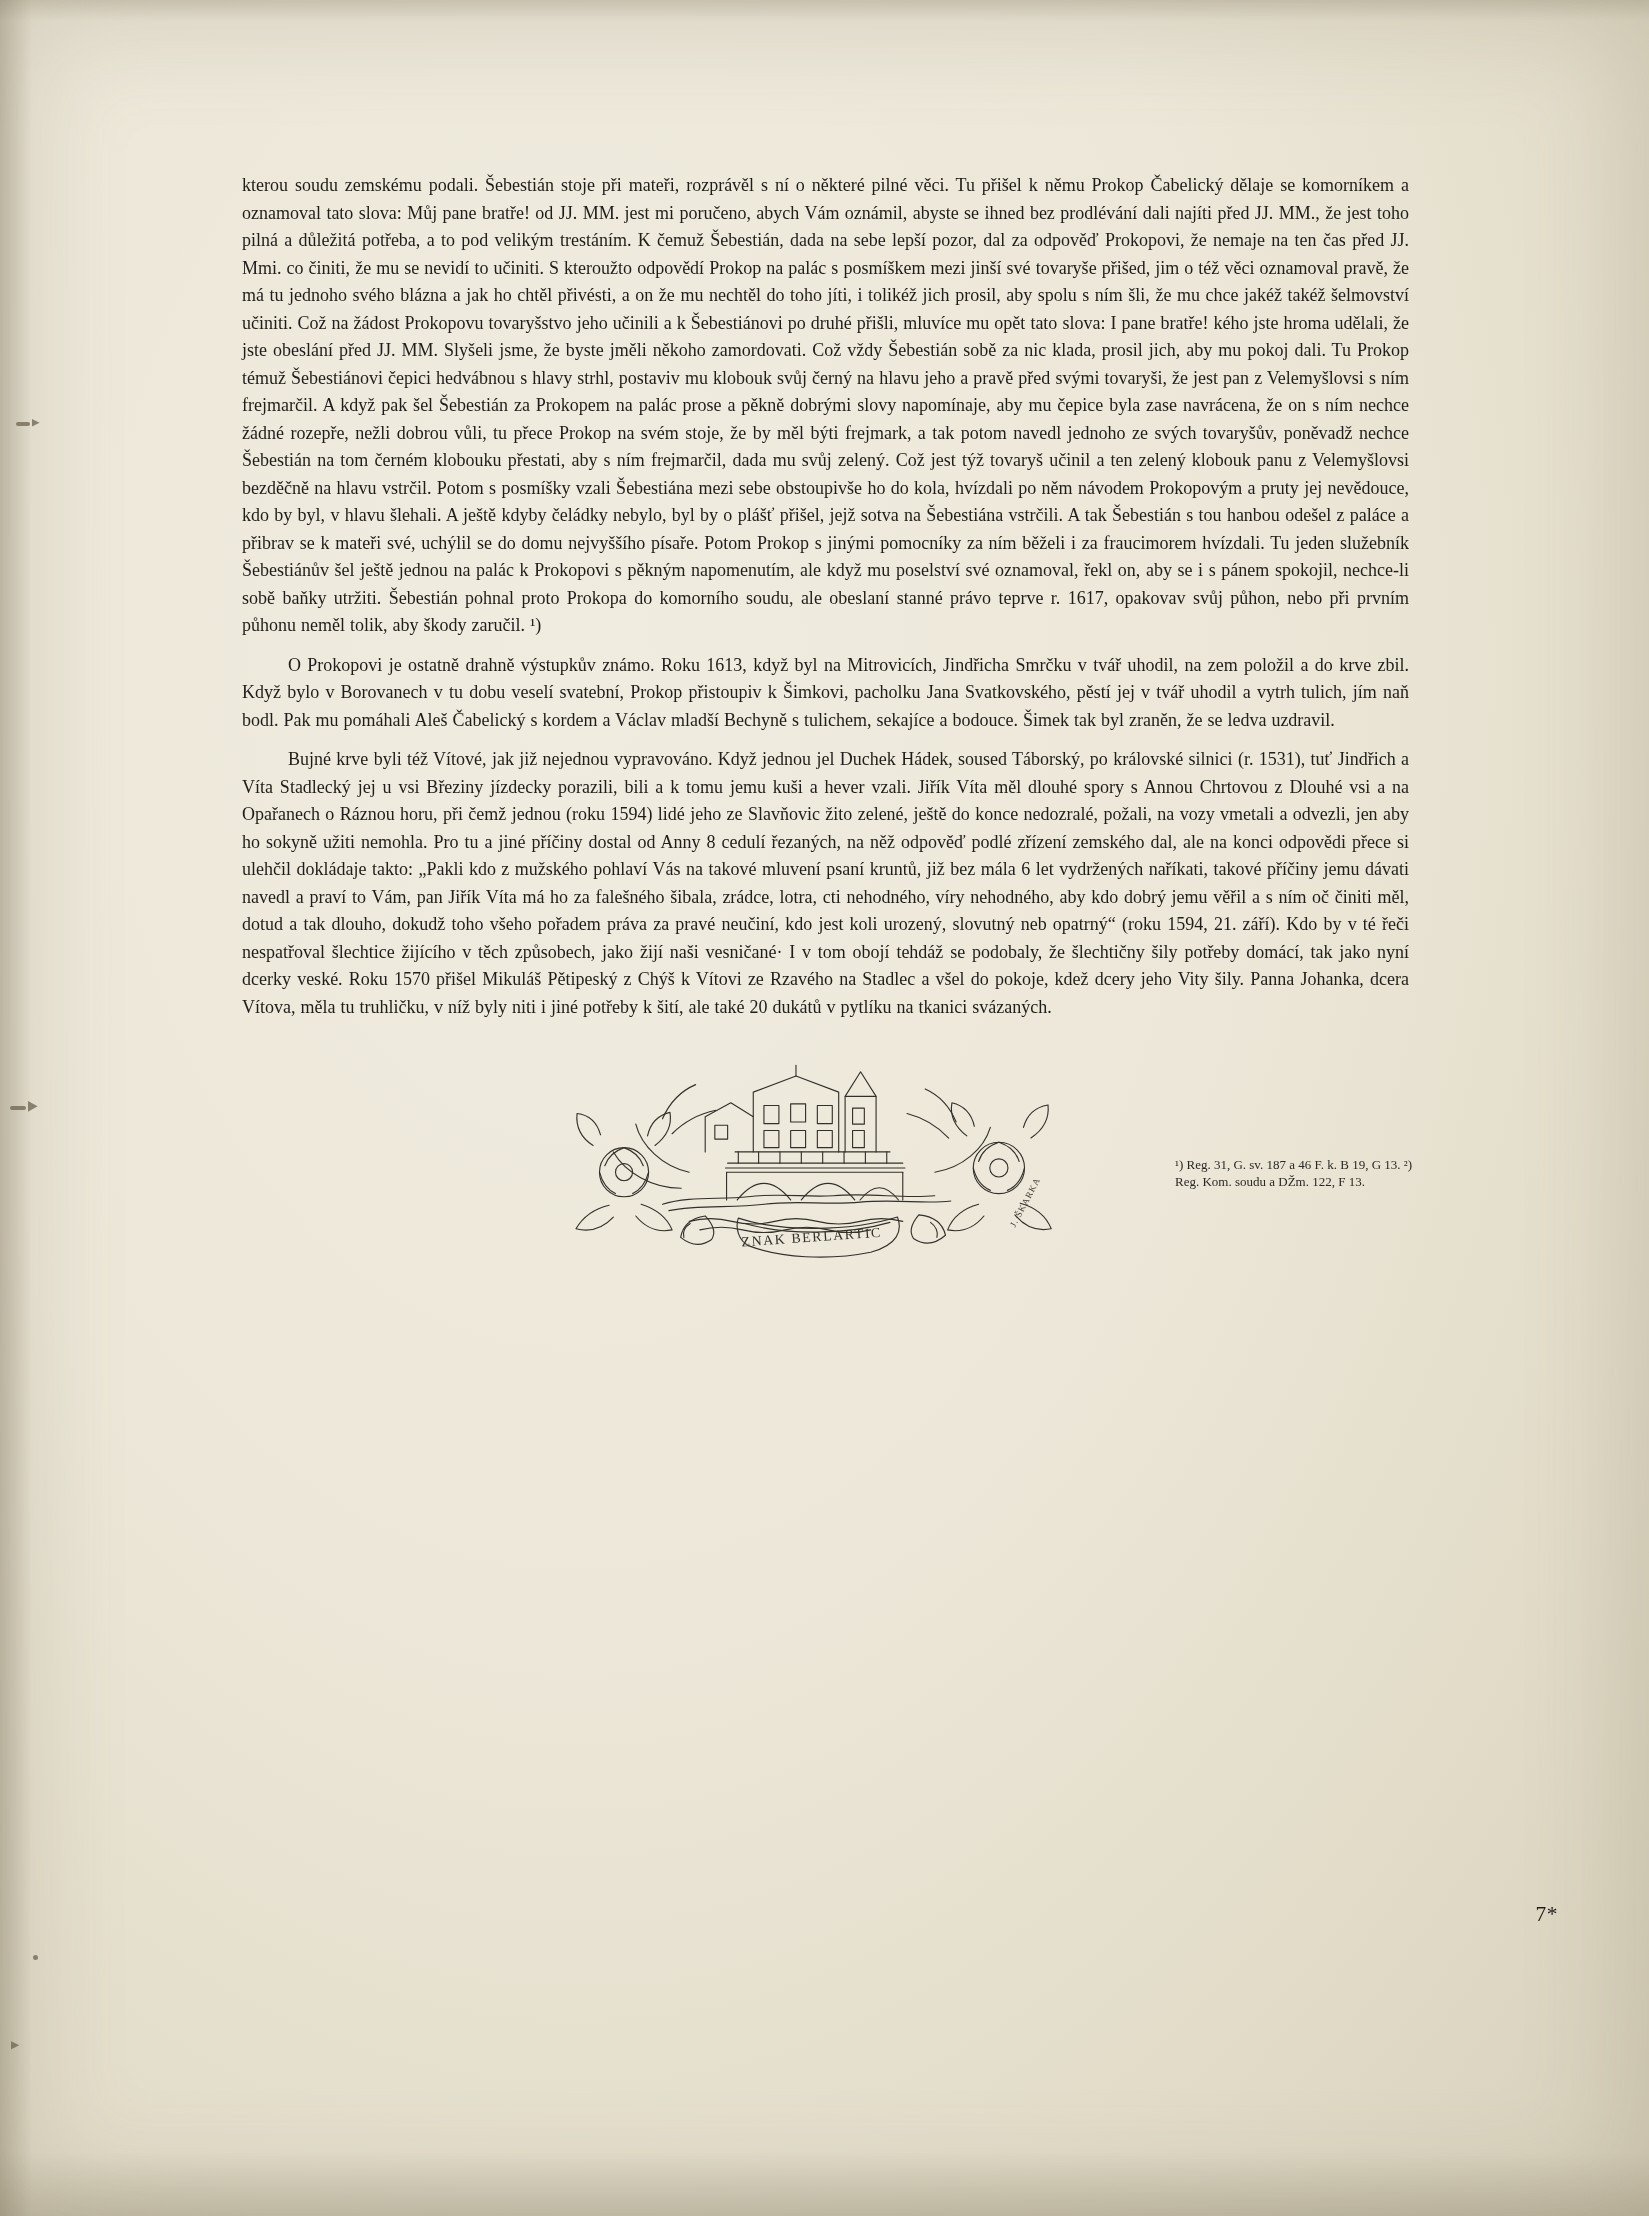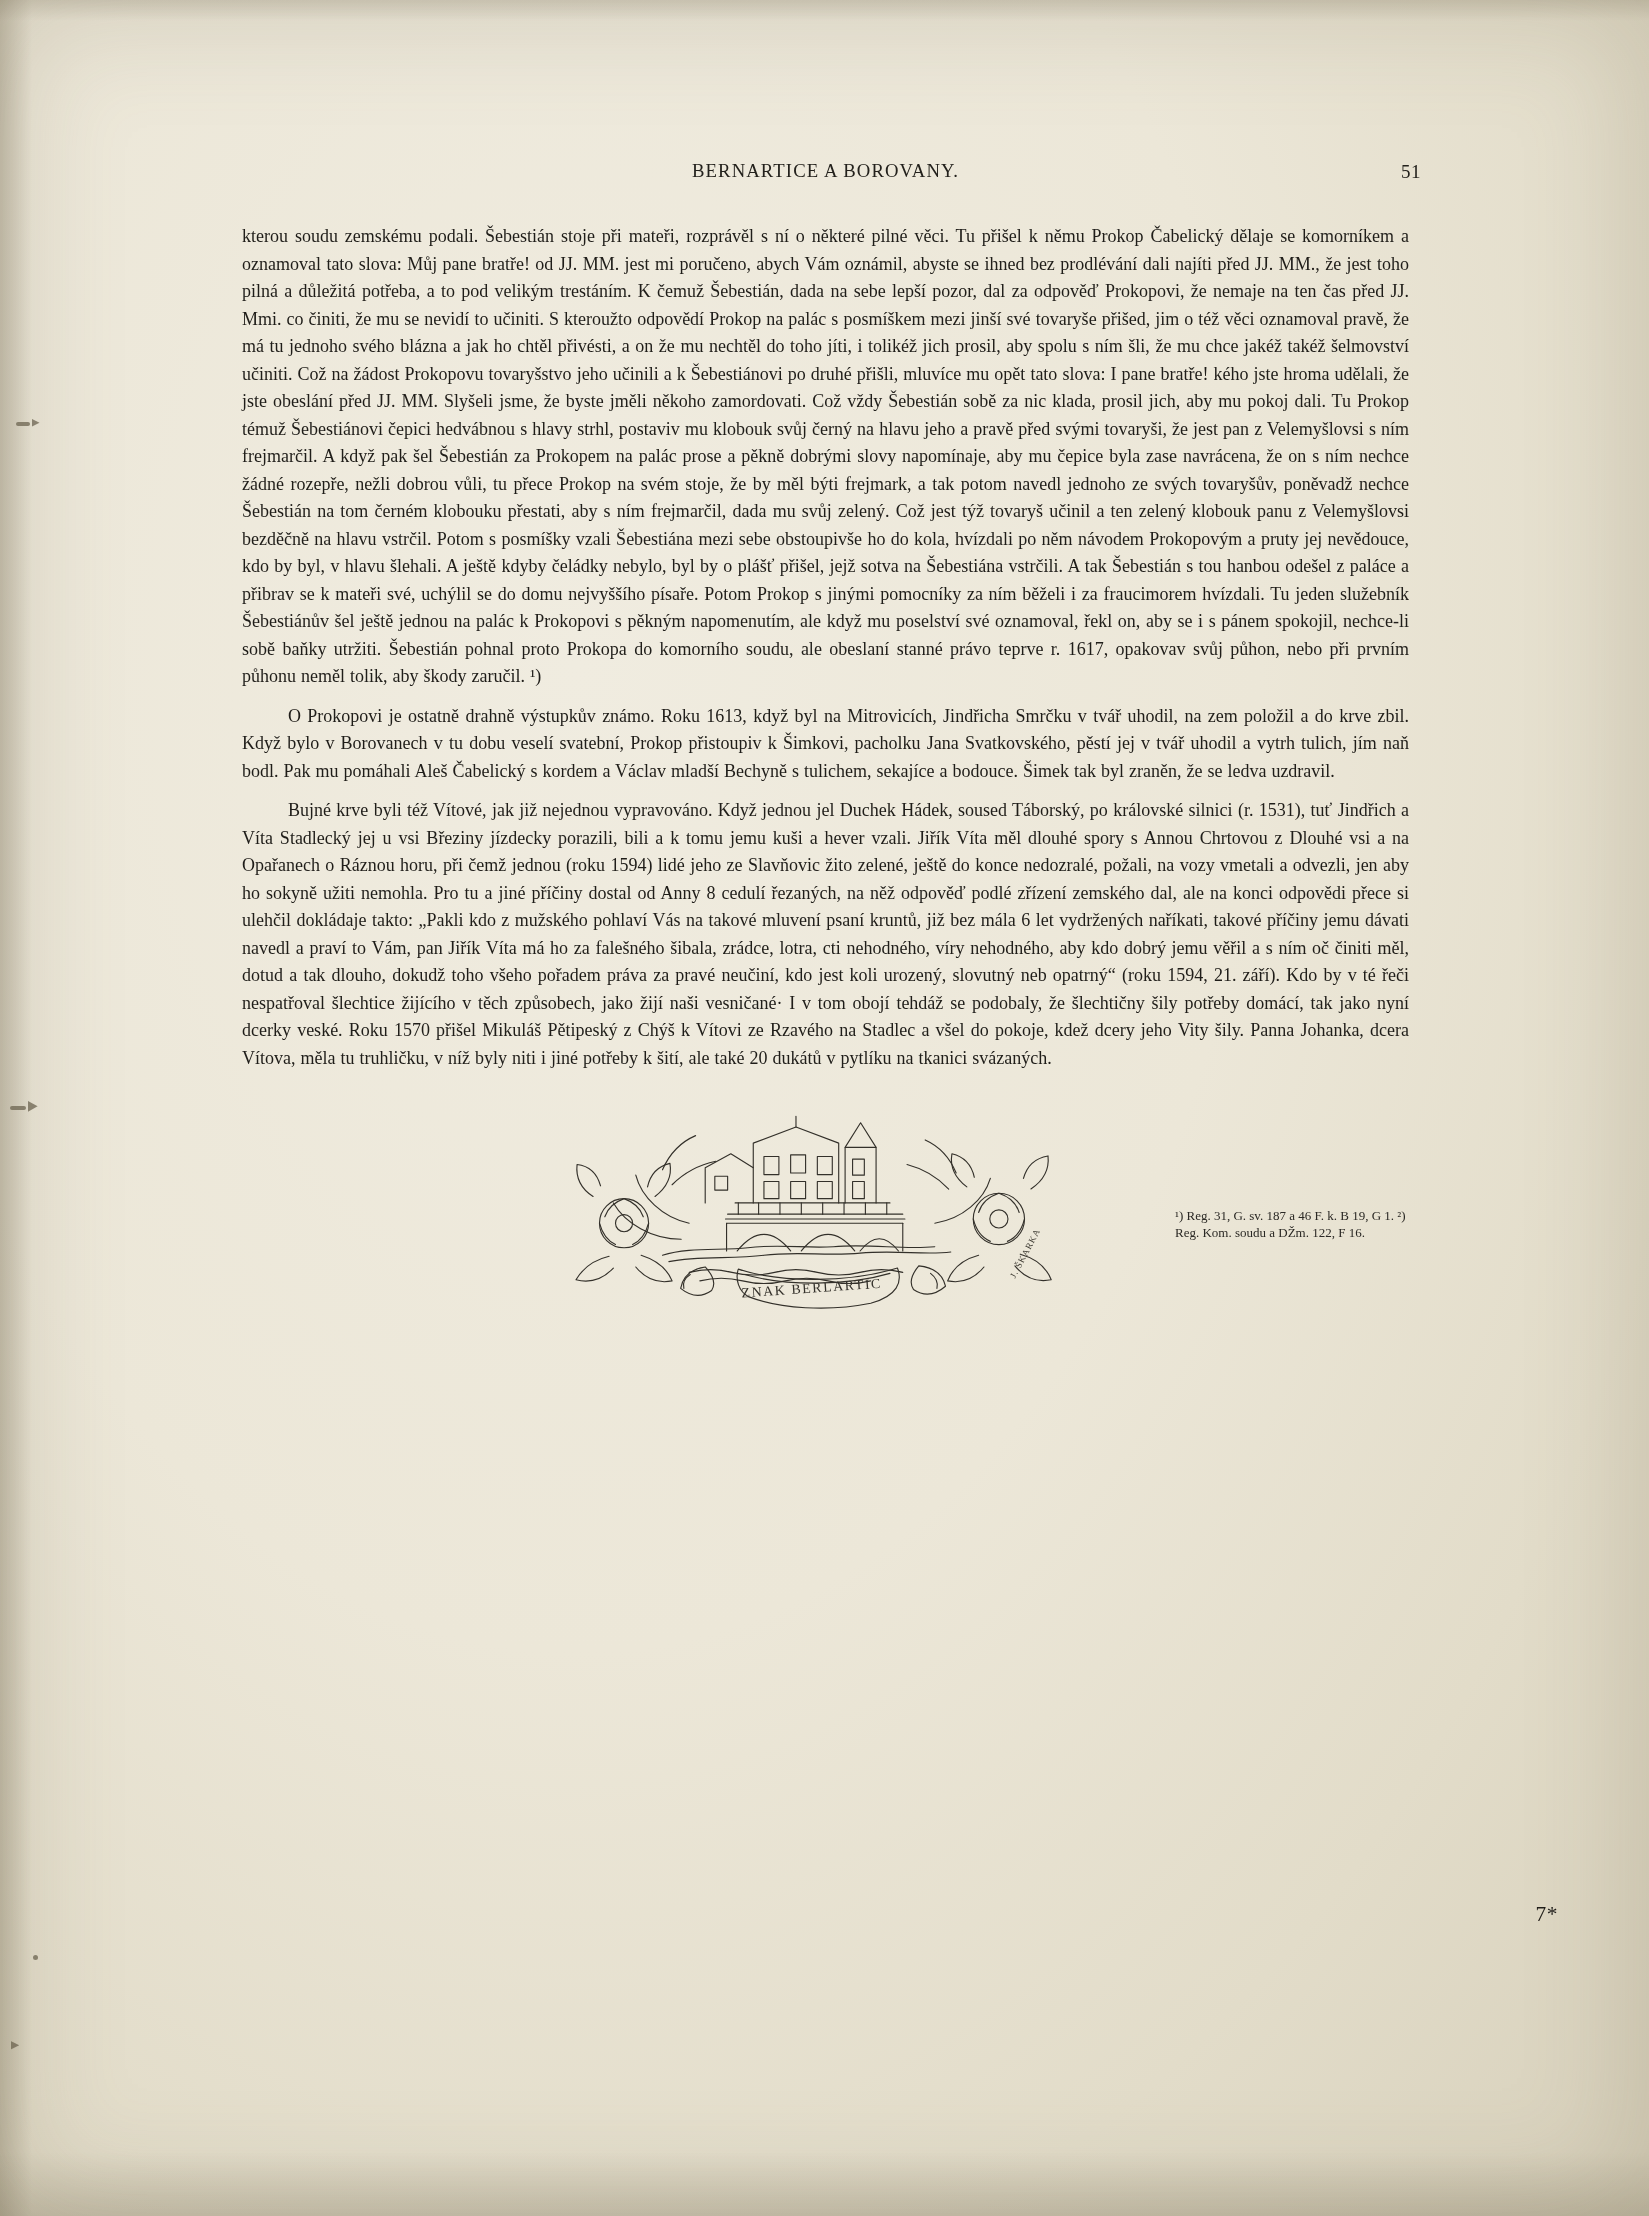--- a/index.html
+++ b/index.html
@@ -169,36 +169,32 @@
 
   <div class="speck" style="left:16px; top:422px; width:14px; height:3.7px; border-radius:2.1px;"></div>
   <div class="speck" style="left:32px; top:419px; width:7.5px; height:7.5px; clip-path:polygon(0 0,100% 50%,0 100%);"></div>
   <div class="speck" style="left:9.6px; top:1106px; width:16px; height:4.3px; border-radius:2.1px;"></div>
   <div class="speck" style="left:28px; top:1101px; width:9.6px; height:10.7px; clip-path:polygon(0 0,100% 50%,0 100%);"></div>
   <div class="speck" style="left:10.7px; top:2041px; width:8.5px; height:8.5px; clip-path:polygon(0 0,100% 50%,0 100%);"></div>
   <div class="speck" style="left:33px; top:1955px; width:5.3px; height:5.3px; border-radius:50%;"></div>
 
   <div id="content">
 
-    <div id="header">
-      <div id="running-title">BERNARTICE A BOROVANY.</div>
-      <div id="folio">51</div>
-    </div>
 
     <p class="body">kterou soudu zemskému podali. Šebestián stoje při mateři, rozprávěl s ní o některé pilné věci. Tu přišel k němu Prokop Čabelický dělaje se komorníkem a oznamoval tato slova: Můj pane bratře! od JJ. MM. jest mi poručeno, abych Vám oznámil, abyste se ihned bez prodlévání dali najíti před JJ. MM., že jest toho pilná a důležitá potřeba, a to pod velikým trestáním. K čemuž Šebestián, dada na sebe lepší pozor, dal za odpověď Prokopovi, že nemaje na ten čas před JJ. Mmi. co činiti, že mu se nevidí to učiniti. S kteroužto odpovědí Prokop na palác s posmíškem mezi jinší své tovaryše přišed, jim o též věci oznamoval pravě, že má tu jednoho svého blázna a jak ho chtěl přivésti, a on že mu nechtěl do toho jíti, i tolikéž jich prosil, aby spolu s ním šli, že mu chce jakéž takéž šelmovství učiniti. Což na žádost Prokopovu tovaryšstvo jeho učinili a k Šebestiánovi po druhé přišli, mluvíce mu opět tato slova: I pane bratře! kého jste hroma udělali, že jste obeslání před JJ. MM. Slyšeli jsme, že byste jměli někoho zamordovati. Což vždy Šebestián sobě za nic klada, prosil jich, aby mu pokoj dali. Tu Prokop témuž Šebestiánovi čepici hedvábnou s hlavy strhl, postaviv mu klobouk svůj černý na hlavu jeho a pravě před svými tovaryši, že jest pan z Velemyšlovsi s ním frejmarčil. A když pak šel Šebestián za Prokopem na palác prose a pěkně dobrými slovy napomínaje, aby mu čepice byla zase navrácena, že on s ním nechce žádné rozepře, nežli dobrou vůli, tu přece Prokop na svém stoje, že by měl býti frejmark, a tak potom navedl jednoho ze svých tovaryšův, poněvadž nechce Šebestián na tom černém klobouku přestati, aby s ním frejmarčil, dada mu svůj zelený. Což jest týž tovaryš učinil a ten zelený klobouk panu z Velemyšlovsi bezděčně na hlavu vstrčil. Potom s posmíšky vzali Šebestiána mezi sebe obstoupivše ho do kola, hvízdali po něm návodem Prokopovým a pruty jej nevědouce, kdo by byl, v hlavu šlehali. A ještě kdyby čeládky nebylo, byl by o plášť přišel, jejž sotva na Šebestiána vstrčili. A tak Šebestián s tou hanbou odešel z paláce a přibrav se k mateři své, uchýlil se do domu nejvyššího písaře. Potom Prokop s jinými pomocníky za ním běželi i za fraucimorem hvízdali. Tu jeden služebník Šebestiánův šel ještě jednou na palác k Prokopovi s pěkným napomenutím, ale když mu poselství své oznamoval, řekl on, aby se i s pánem spokojil, nechce-li sobě baňky utržiti. Šebestián pohnal proto Prokopa do komorního soudu, ale obeslaní stanné právo teprve r. 1617, opakovav svůj půhon, nebo při prvním půhonu neměl tolik, aby škody zaručil. ¹)</p>
     <p class="body indent">O Prokopovi je ostatně drahně výstupkův známo. Roku 1613, když byl na Mitrovicích, Jindřicha Smrčku v tvář uhodil, na zem položil a do krve zbil. Když bylo v Borovanech v tu dobu veselí svatební, Prokop přistoupiv k Šimkovi, pacholku Jana Svatkovského, pěstí jej v tvář uhodil a vytrh tulich, jím naň bodl. Pak mu pomáhali Aleš Čabelický s kordem a Václav mladší Bechyně s tulichem, sekajíce a bodouce. Šimek tak byl zraněn, že se ledva uzdravil.</p>
     <p class="body indent">Bujné krve byli též Vítové, jak již nejednou vypravováno. Když jednou jel Duchek Hádek, soused Táborský, po královské silnici (r. 1531), tuť Jindřich a Víta Stadlecký jej u vsi Březiny jízdecky porazili, bili a k tomu jemu kuši a hever vzali. Jiřík Víta měl dlouhé spory s Annou Chrtovou z Dlouhé vsi a na Opařanech o Ráznou horu, při čemž jednou (roku 1594) lidé jeho ze Slavňovic žito zelené, ještě do konce nedozralé, požali, na vozy vmetali a odvezli, jen aby ho sokyně užiti nemohla. Pro tu a jiné příčiny dostal od Anny 8 cedulí řezaných, na něž odpověď podlé zřízení zemského dal, ale na konci odpovědi přece si ulehčil dokládaje takto: „Pakli kdo z mužského pohlaví Vás na takové mluvení psaní kruntů, již bez mála 6 let vydržených naříkati, takové příčiny jemu dávati navedl a praví to Vám, pan Jiřík Víta má ho za falešného šibala, zrádce, lotra, cti nehodného, víry nehodného, aby kdo dobrý jemu věřil a s ním oč činiti měl, dotud a tak dlouho, dokudž toho všeho pořadem práva za pravé neučiní, kdo jest koli urozený, slovutný neb opatrný“ (roku 1594, 21. září). Kdo by v té řeči nespatřoval šlechtice žijícího v těch způsobech, jako žijí naši vesničané· I v tom obojí tehdáž se podobaly, že šlechtičny šily potřeby domácí, tak jako nyní dcerky veské. Roku 1570 přišel Mikuláš Pětipeský z Chýš k Vítovi ze Rzavého na Stadlec a všel do pokoje, kdež dcery jeho Vity šily. Panna Johanka, dcera Vítova, měla tu truhličku, v níž byly niti i jiné potřeby k šití, ale také 20 dukátů v pytlíku na tkanici svázaných.</p>
 
     <div id="wrap-region">
 
 
 
       <div id="footnote">
         
-        <span>¹) Reg. 31, G. sv. 187 a 46 F. k. B 19, G 1.  ²) Reg. Kom. soudu a DŽm. 122, F 16.</span>
+        <span>¹) Reg. 31, G. sv. 187 a 46 F. k. B 19, G 13.  ²) Reg. Kom. soudu a DŽm. 122, F 13.</span>
       </div>
 
       <div id="illustration">
         <svg viewBox="0 0 1060 470" width="566" height="251" xmlns="http://www.w3.org/2000/svg">
           <g fill="none" stroke="#33302a" stroke-width="2.1" stroke-linecap="round" stroke-linejoin="round">
 
             <path d="M250 360 C 300 344, 360 352, 410 346 C 470 338, 520 348, 570 344 C 640 338, 700 350, 760 344"></path>
             <path d="M262 372 C 320 360, 380 368, 440 360 C 500 352, 560 362, 620 356 C 690 350, 740 360, 790 354"></path>
 
             <path d="M370 300 L 700 300"></path>

